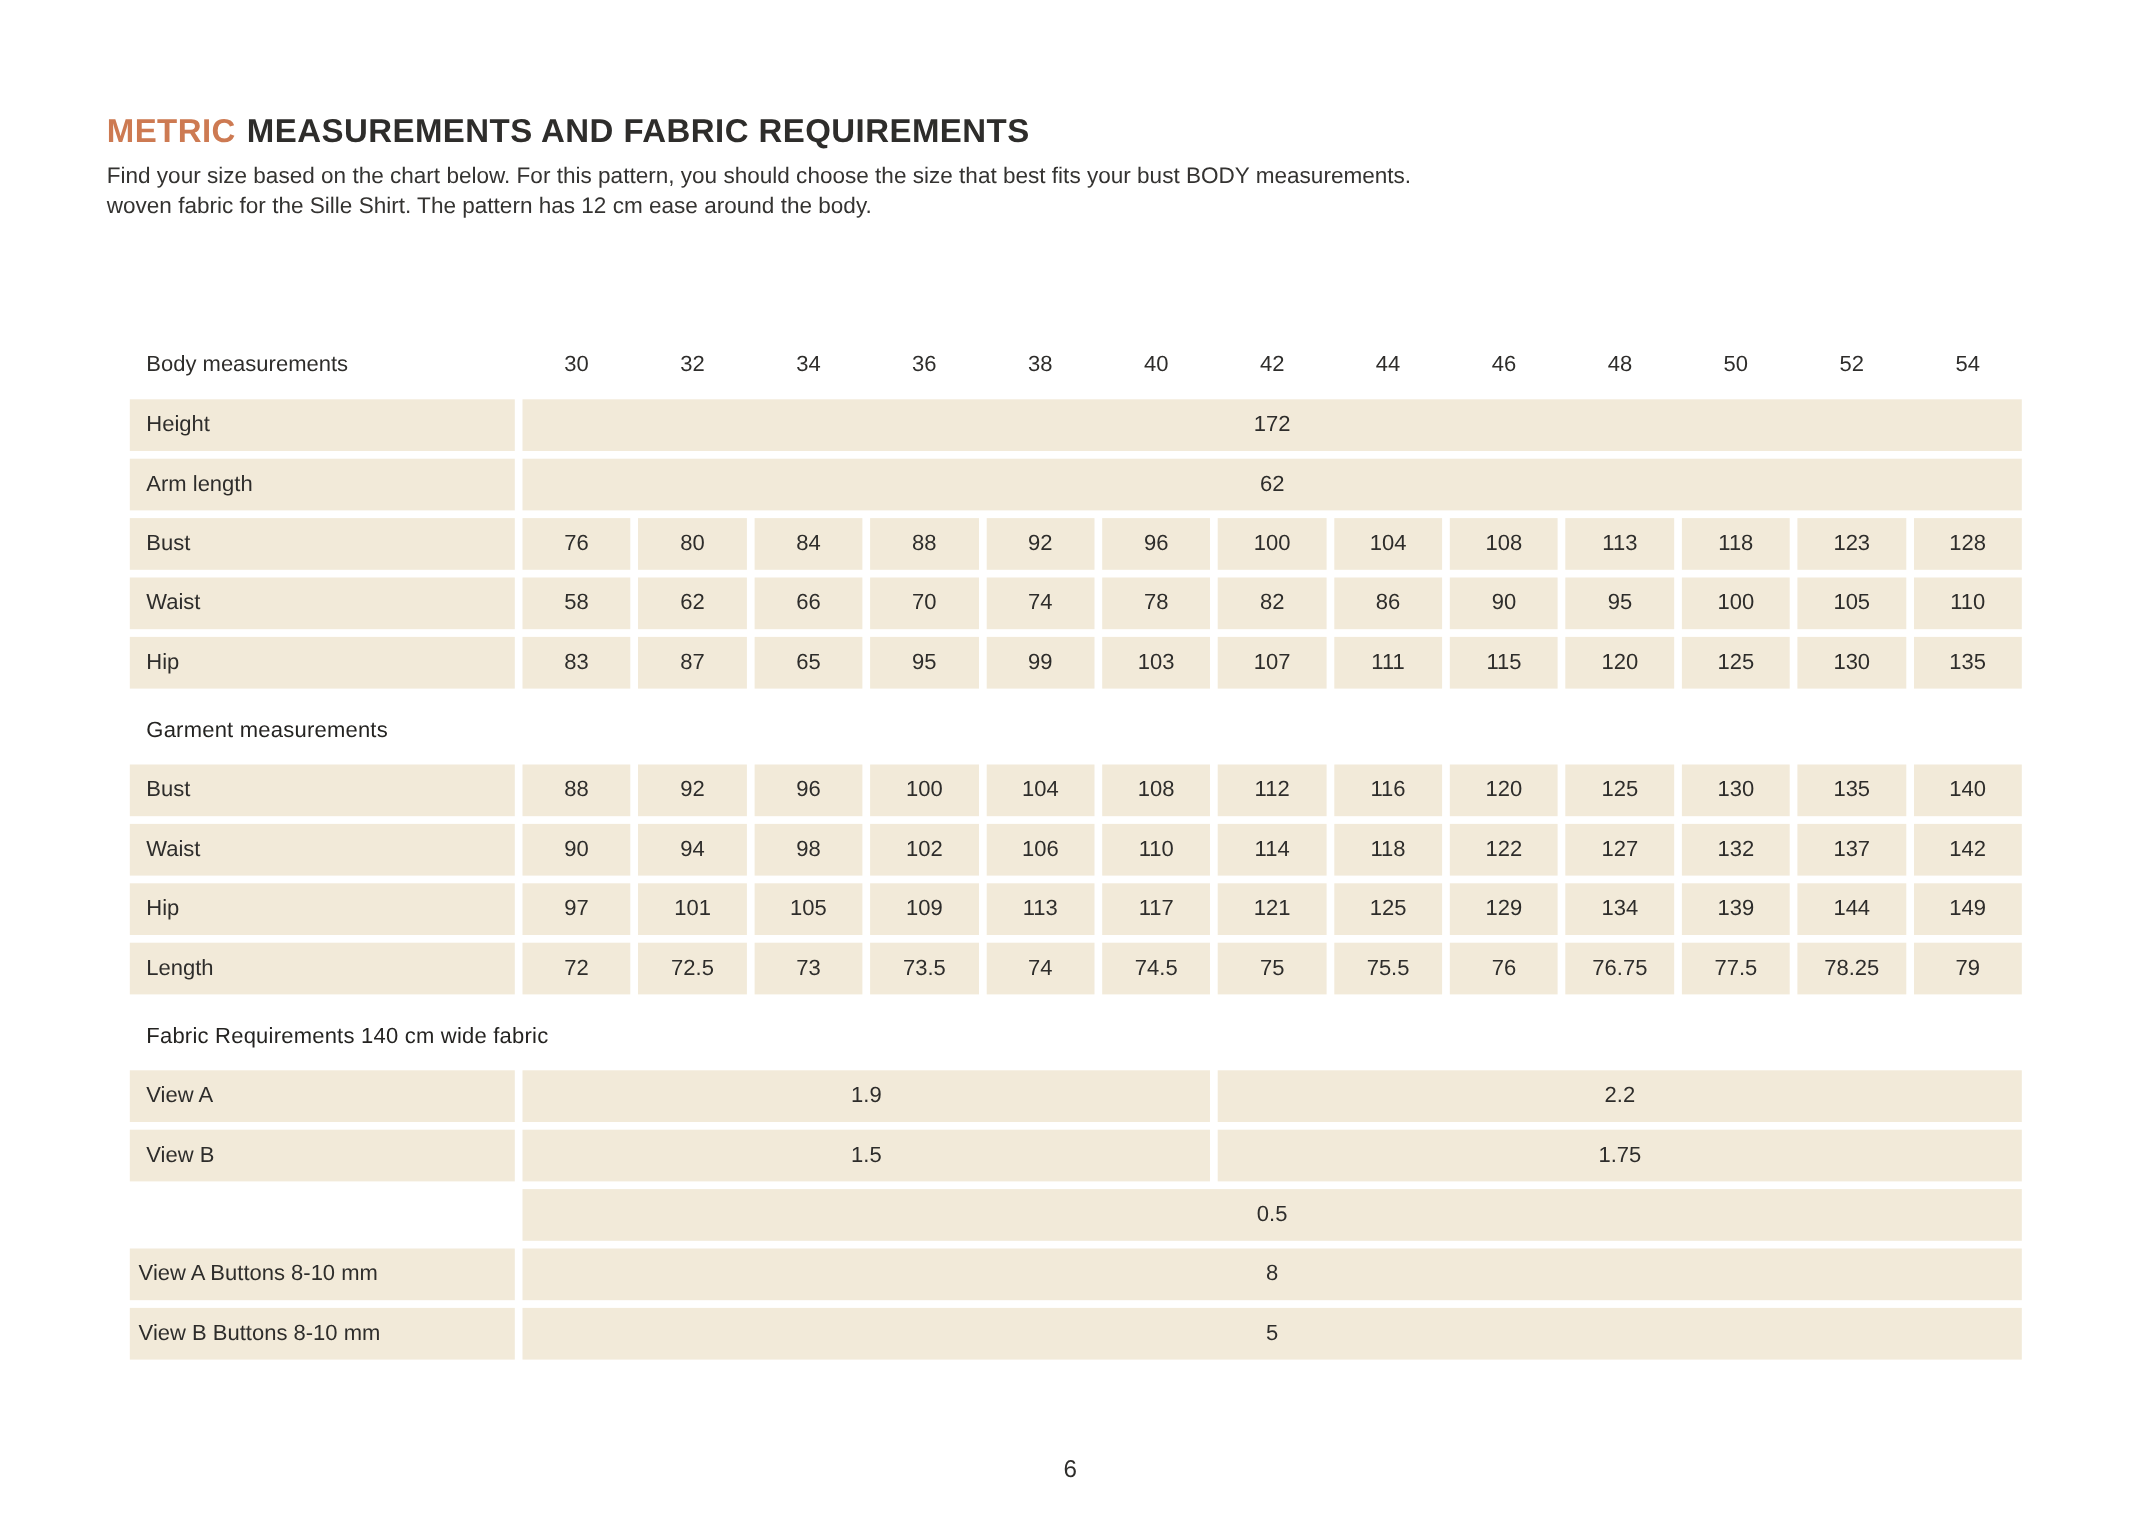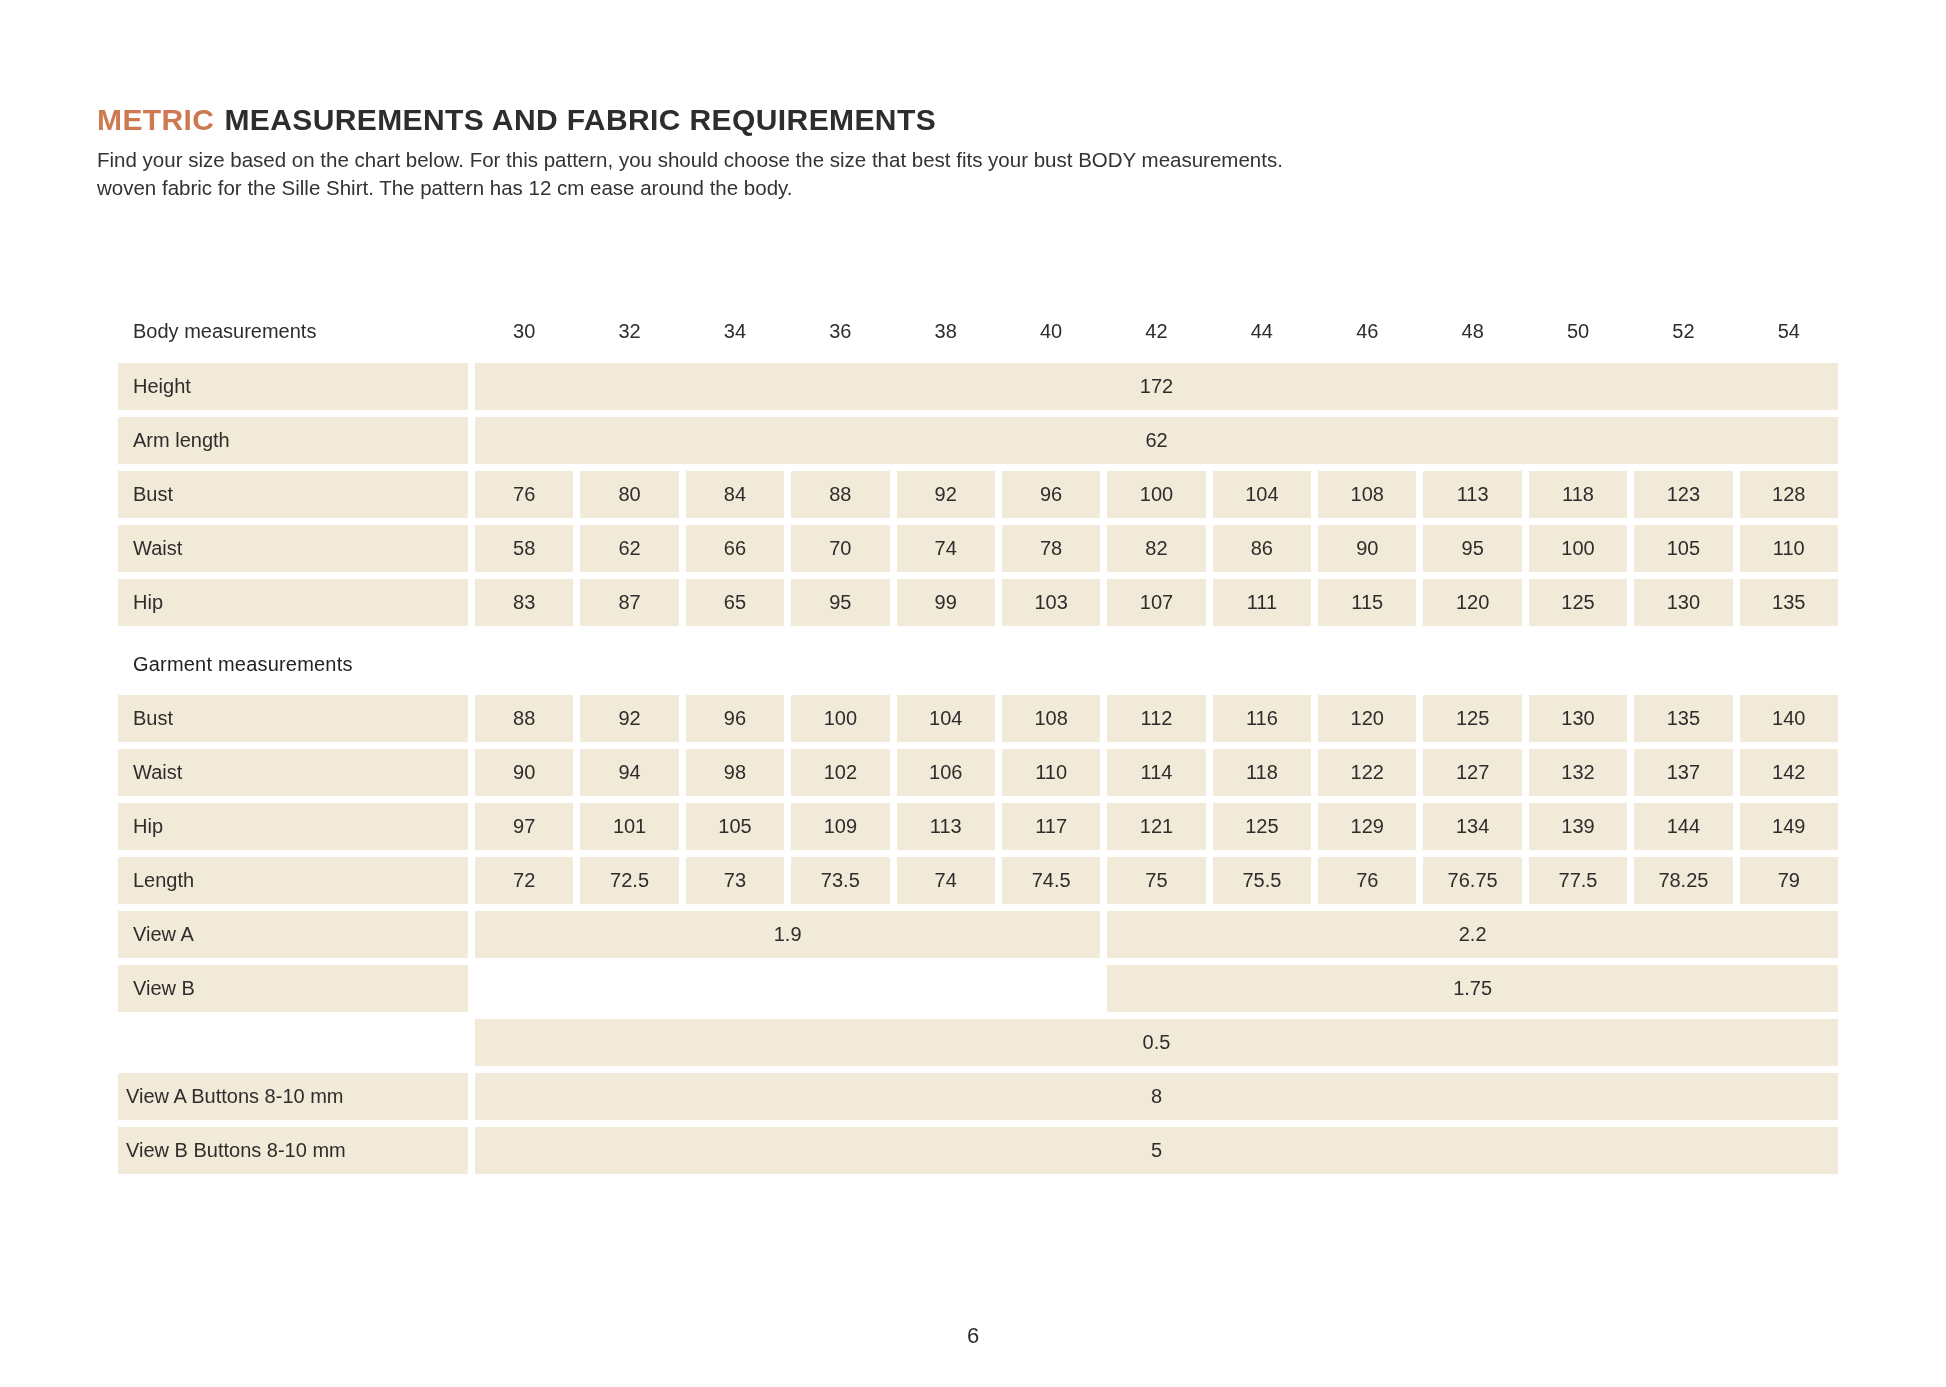--- a/index.html
+++ b/index.html
@@ -188,27 +188,29 @@
         <div class="cell">74</div>
         <div class="cell">74.5</div>
         <div class="cell">75</div>
         <div class="cell">75.5</div>
         <div class="cell">76</div>
         <div class="cell">76.75</div>
         <div class="cell">77.5</div>
         <div class="cell">78.25</div>
         <div class="cell">79</div>
       </div>
+      <div class="section-heading">Fabric Requirements 140 cm wide fabric</div>
       <div class="row">
         <div class="cell label-cell">View A</div>
         <div class="cell split-left">1.9</div>
         <div class="cell split-right">2.2</div>
       </div>
       <div class="row">
         <div class="cell label-cell">View B</div>
+        <div class="cell split-left">1.5</div>
         <div class="cell split-right">1.75</div>
       </div>
       <div class="row">
         <div class="cell merged">0.5</div>
       </div>
       <div class="row">
         <div class="cell label-cell indent">View A Buttons 8-10 mm</div>
         <div class="cell merged">8</div>
       </div>
       <div class="row">

